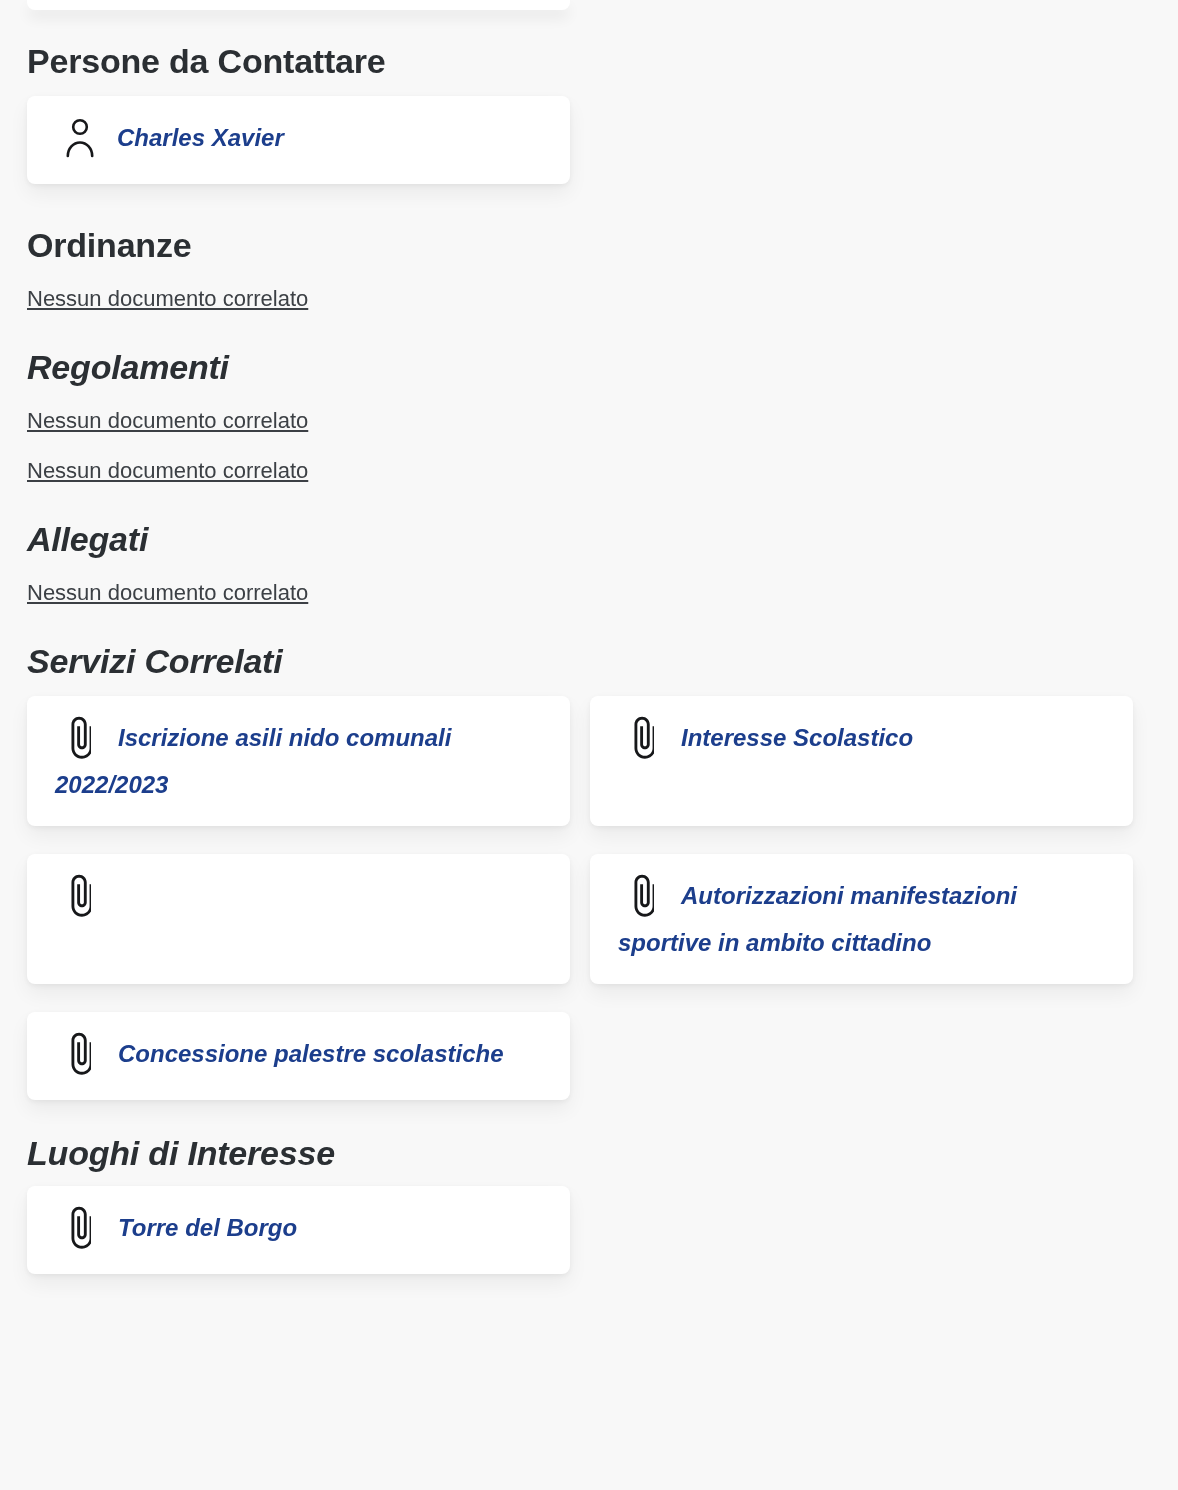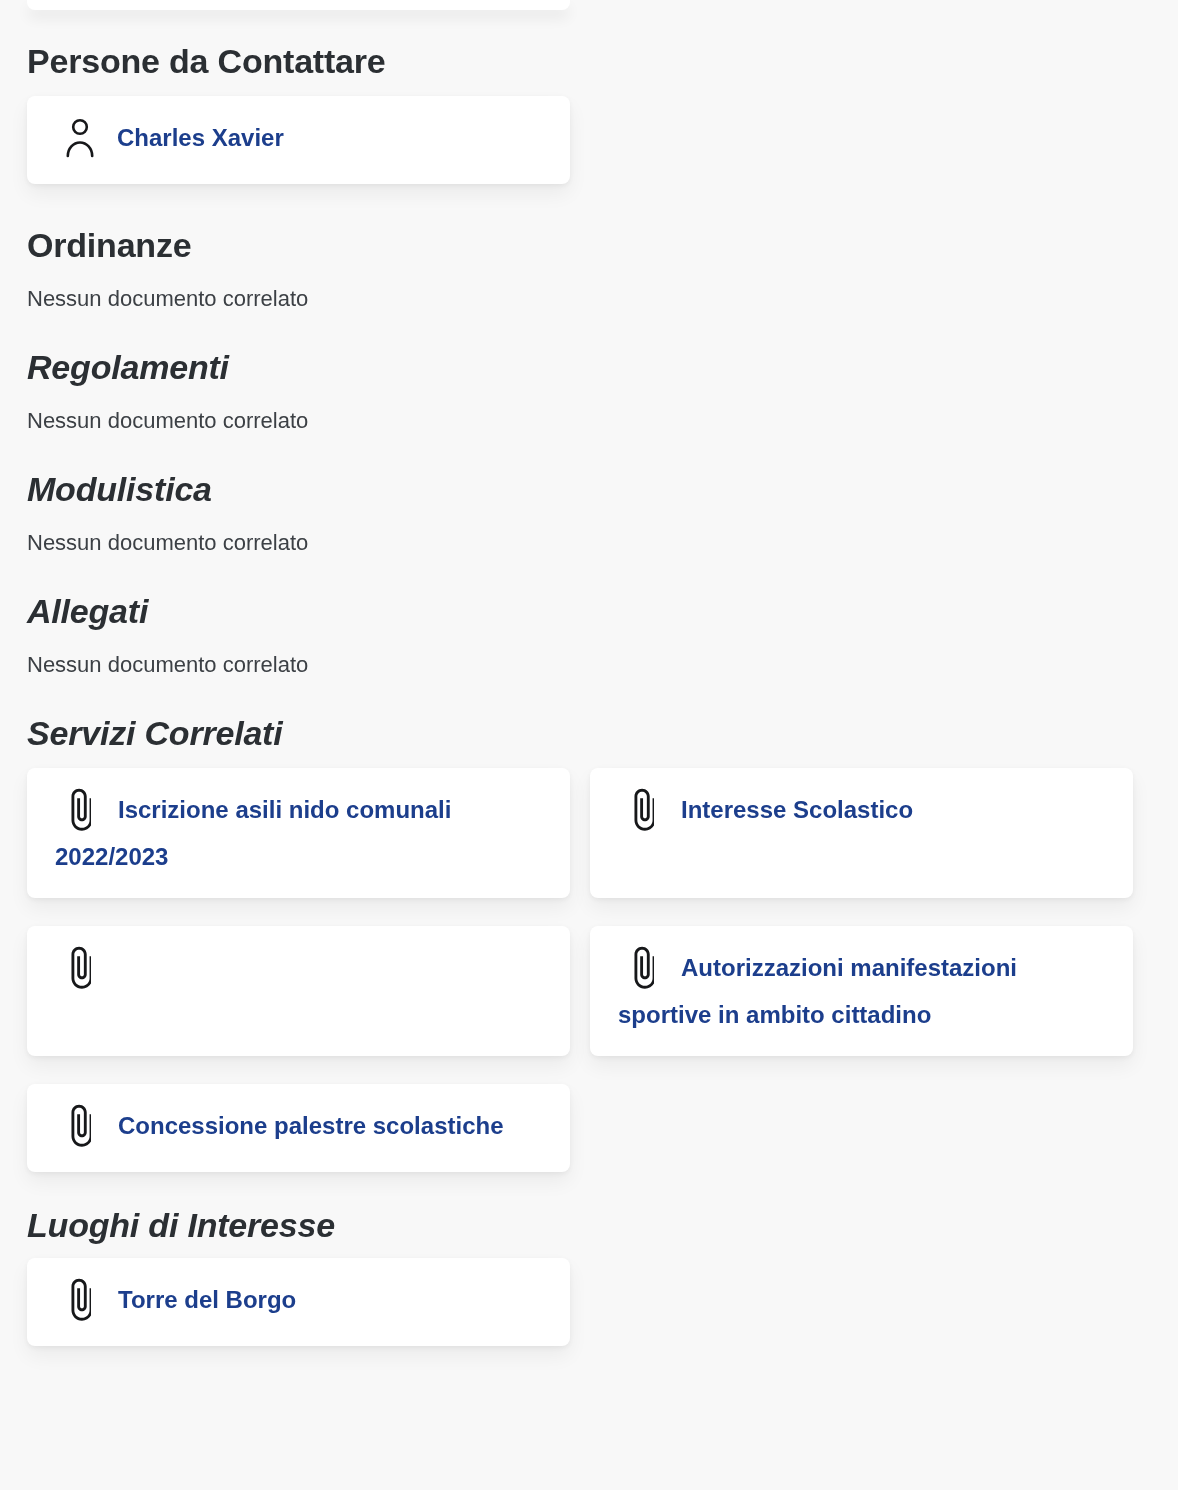--- a/index.html
+++ b/index.html
@@ -33,27 +33,29 @@
     font-weight: 700;
     color: #2b2f33;
     letter-spacing: -0.2px;
   }
   .empty-text {
     margin: 20px 0 0 0;
     font-size: 22px;
     line-height: 30px;
     font-weight: 400;
     color: #3c4045;
+    text-decoration: underline;
   }
   .card {
     box-sizing: border-box;
     background: #ffffff;
     border-radius: 8px;
     box-shadow: 0 10px 20px rgba(0,0,0,0.055), 0 2px 5px rgba(0,0,0,0.05);
     padding: 20px 28px;
+    font-style: italic;
   }
   .card-col {
     width: 543px;
   }
   .card-line {
     margin: 0;
     font-size: 24px;
     line-height: 42px;
   }
   .card-link {
@@ -109,21 +111,20 @@
     <h2 class="section-title mt-after-card">Ordinanze</h2>
     <p class="empty-text">Nessun documento correlato</p>
   </section>
 
   <section>
     <h2 class="section-title mt-after-text">Regolamenti</h2>
     <p class="empty-text">Nessun documento correlato</p>
   </section>
 
   <section>
-    <h2 class="section-title mt-after-text">Modulistica</h2>
     <p class="empty-text">Nessun documento correlato</p>
   </section>
 
   <section>
     <h2 class="section-title mt-after-text">Allegati</h2>
     <p class="empty-text">Nessun documento correlato</p>
   </section>
 
   <section>
     <h2 class="section-title mt-after-text">Servizi Correlati</h2>

